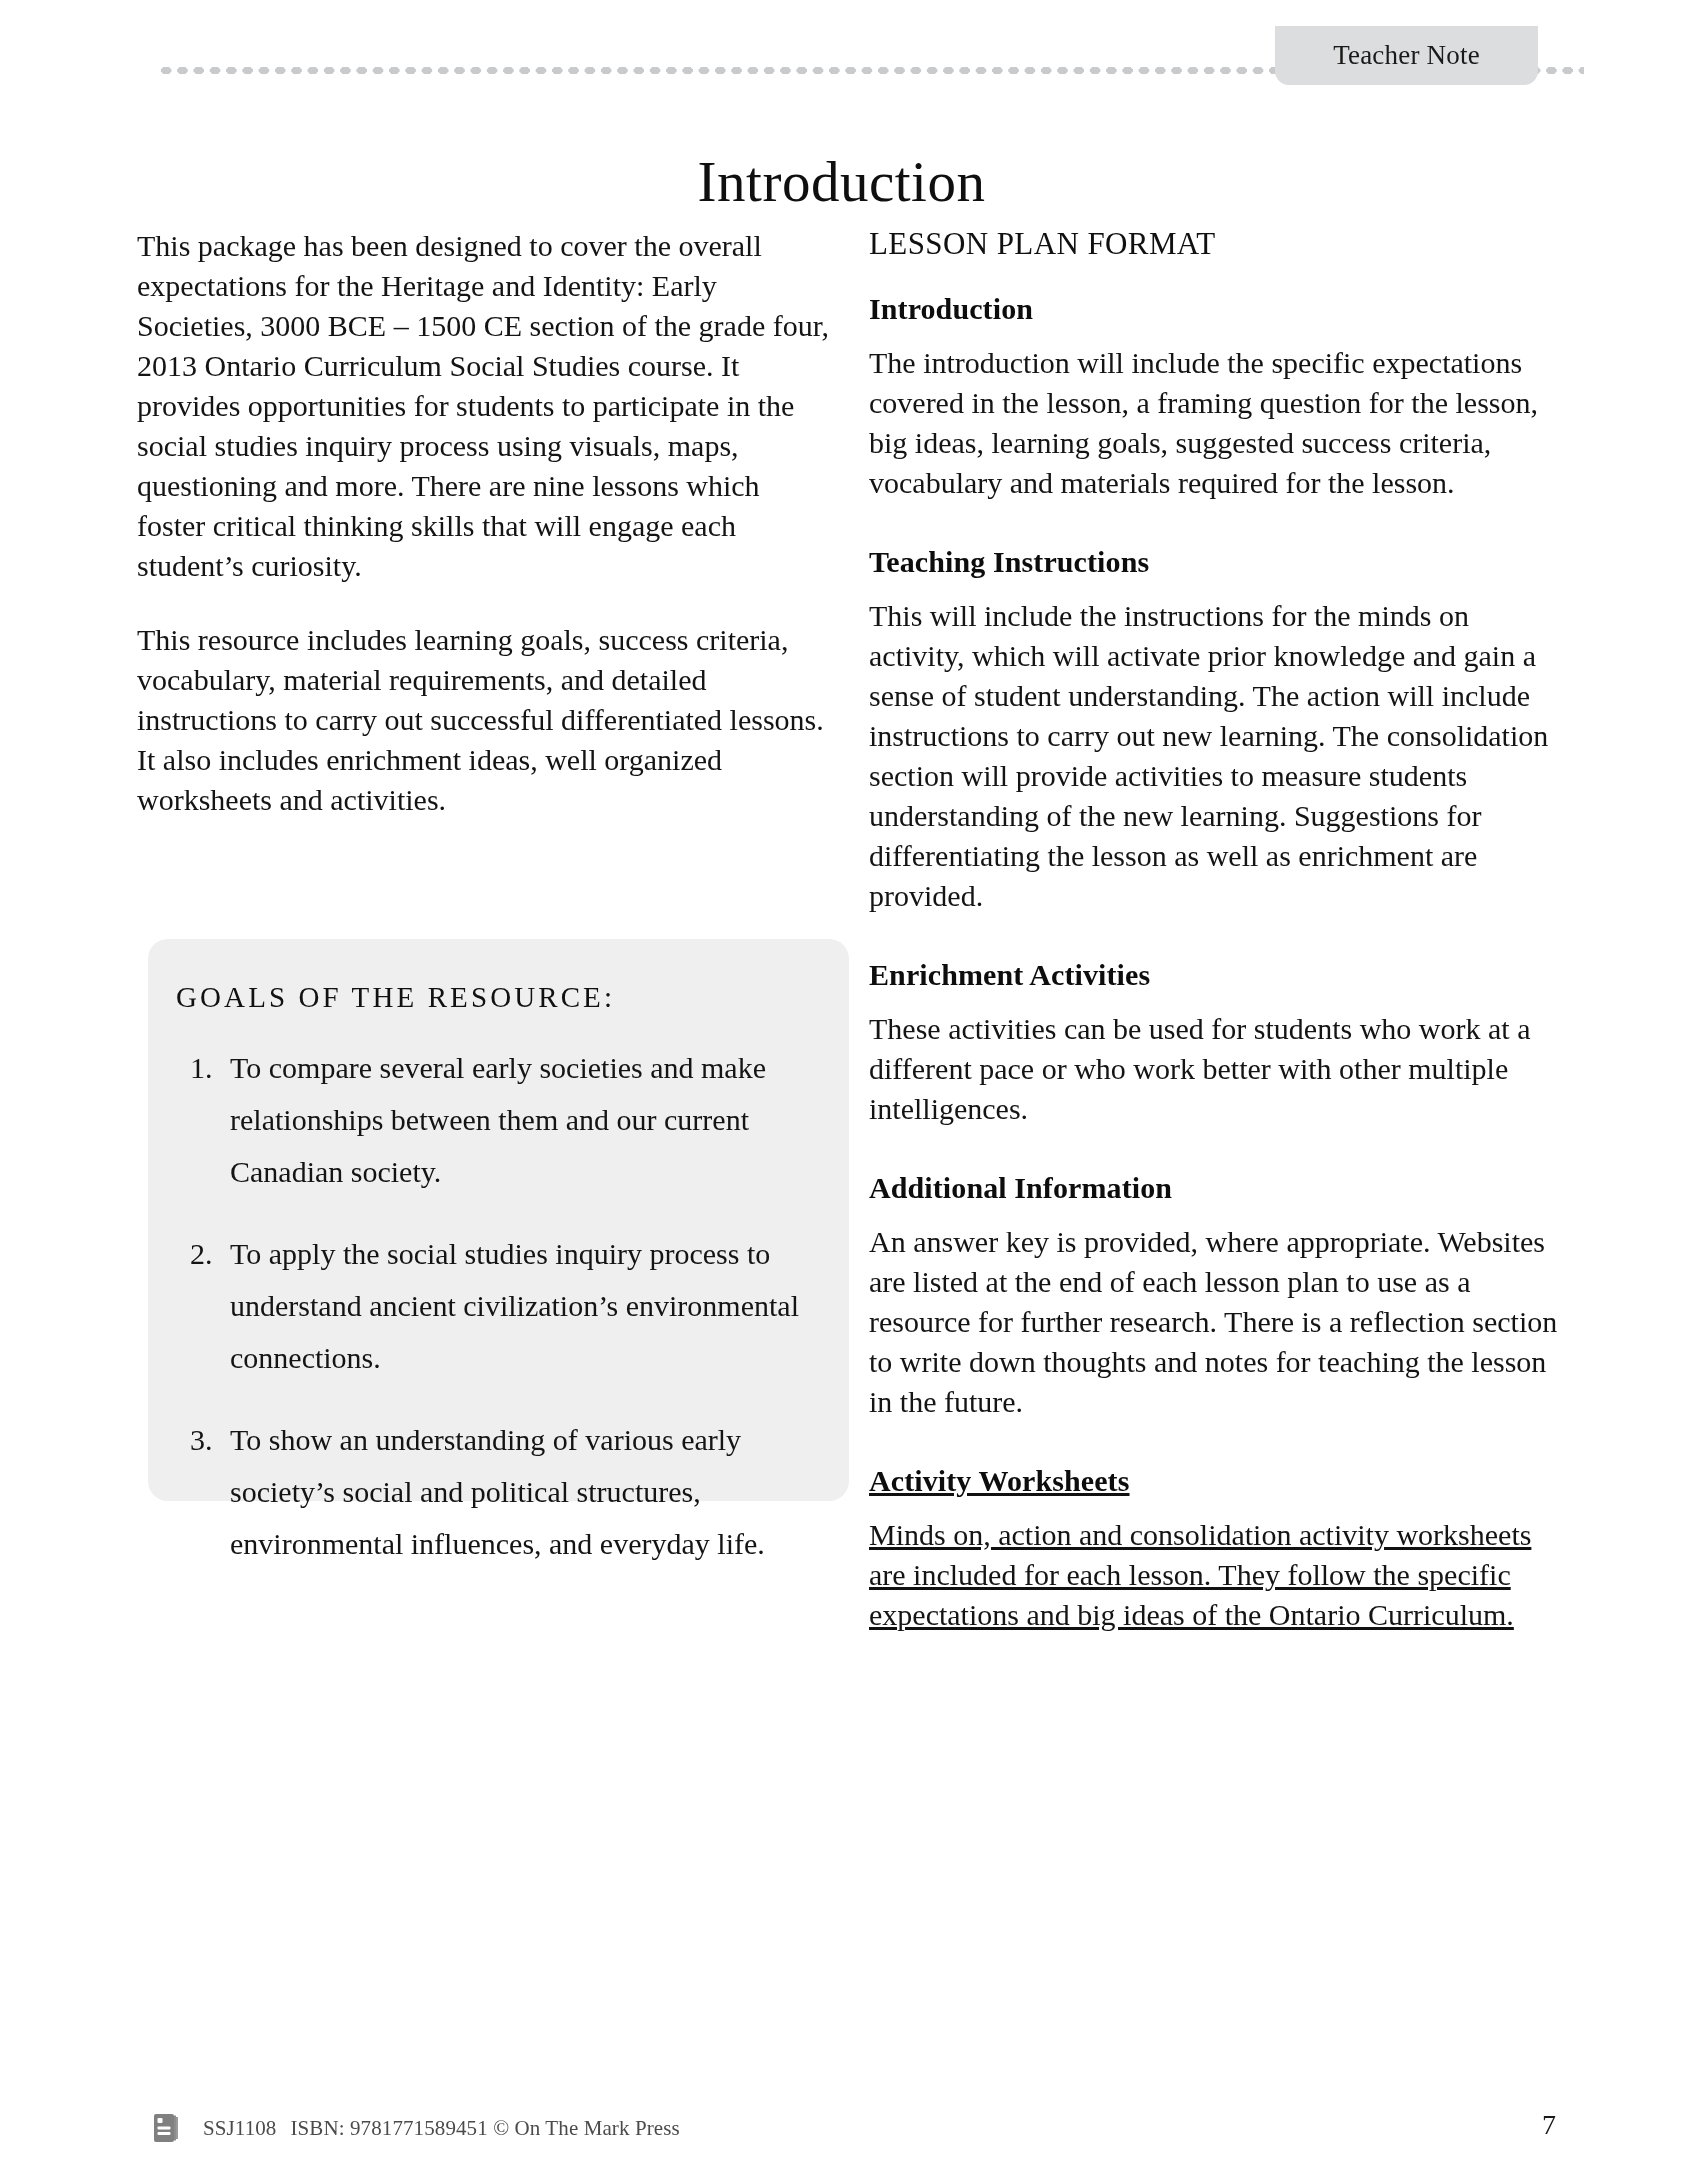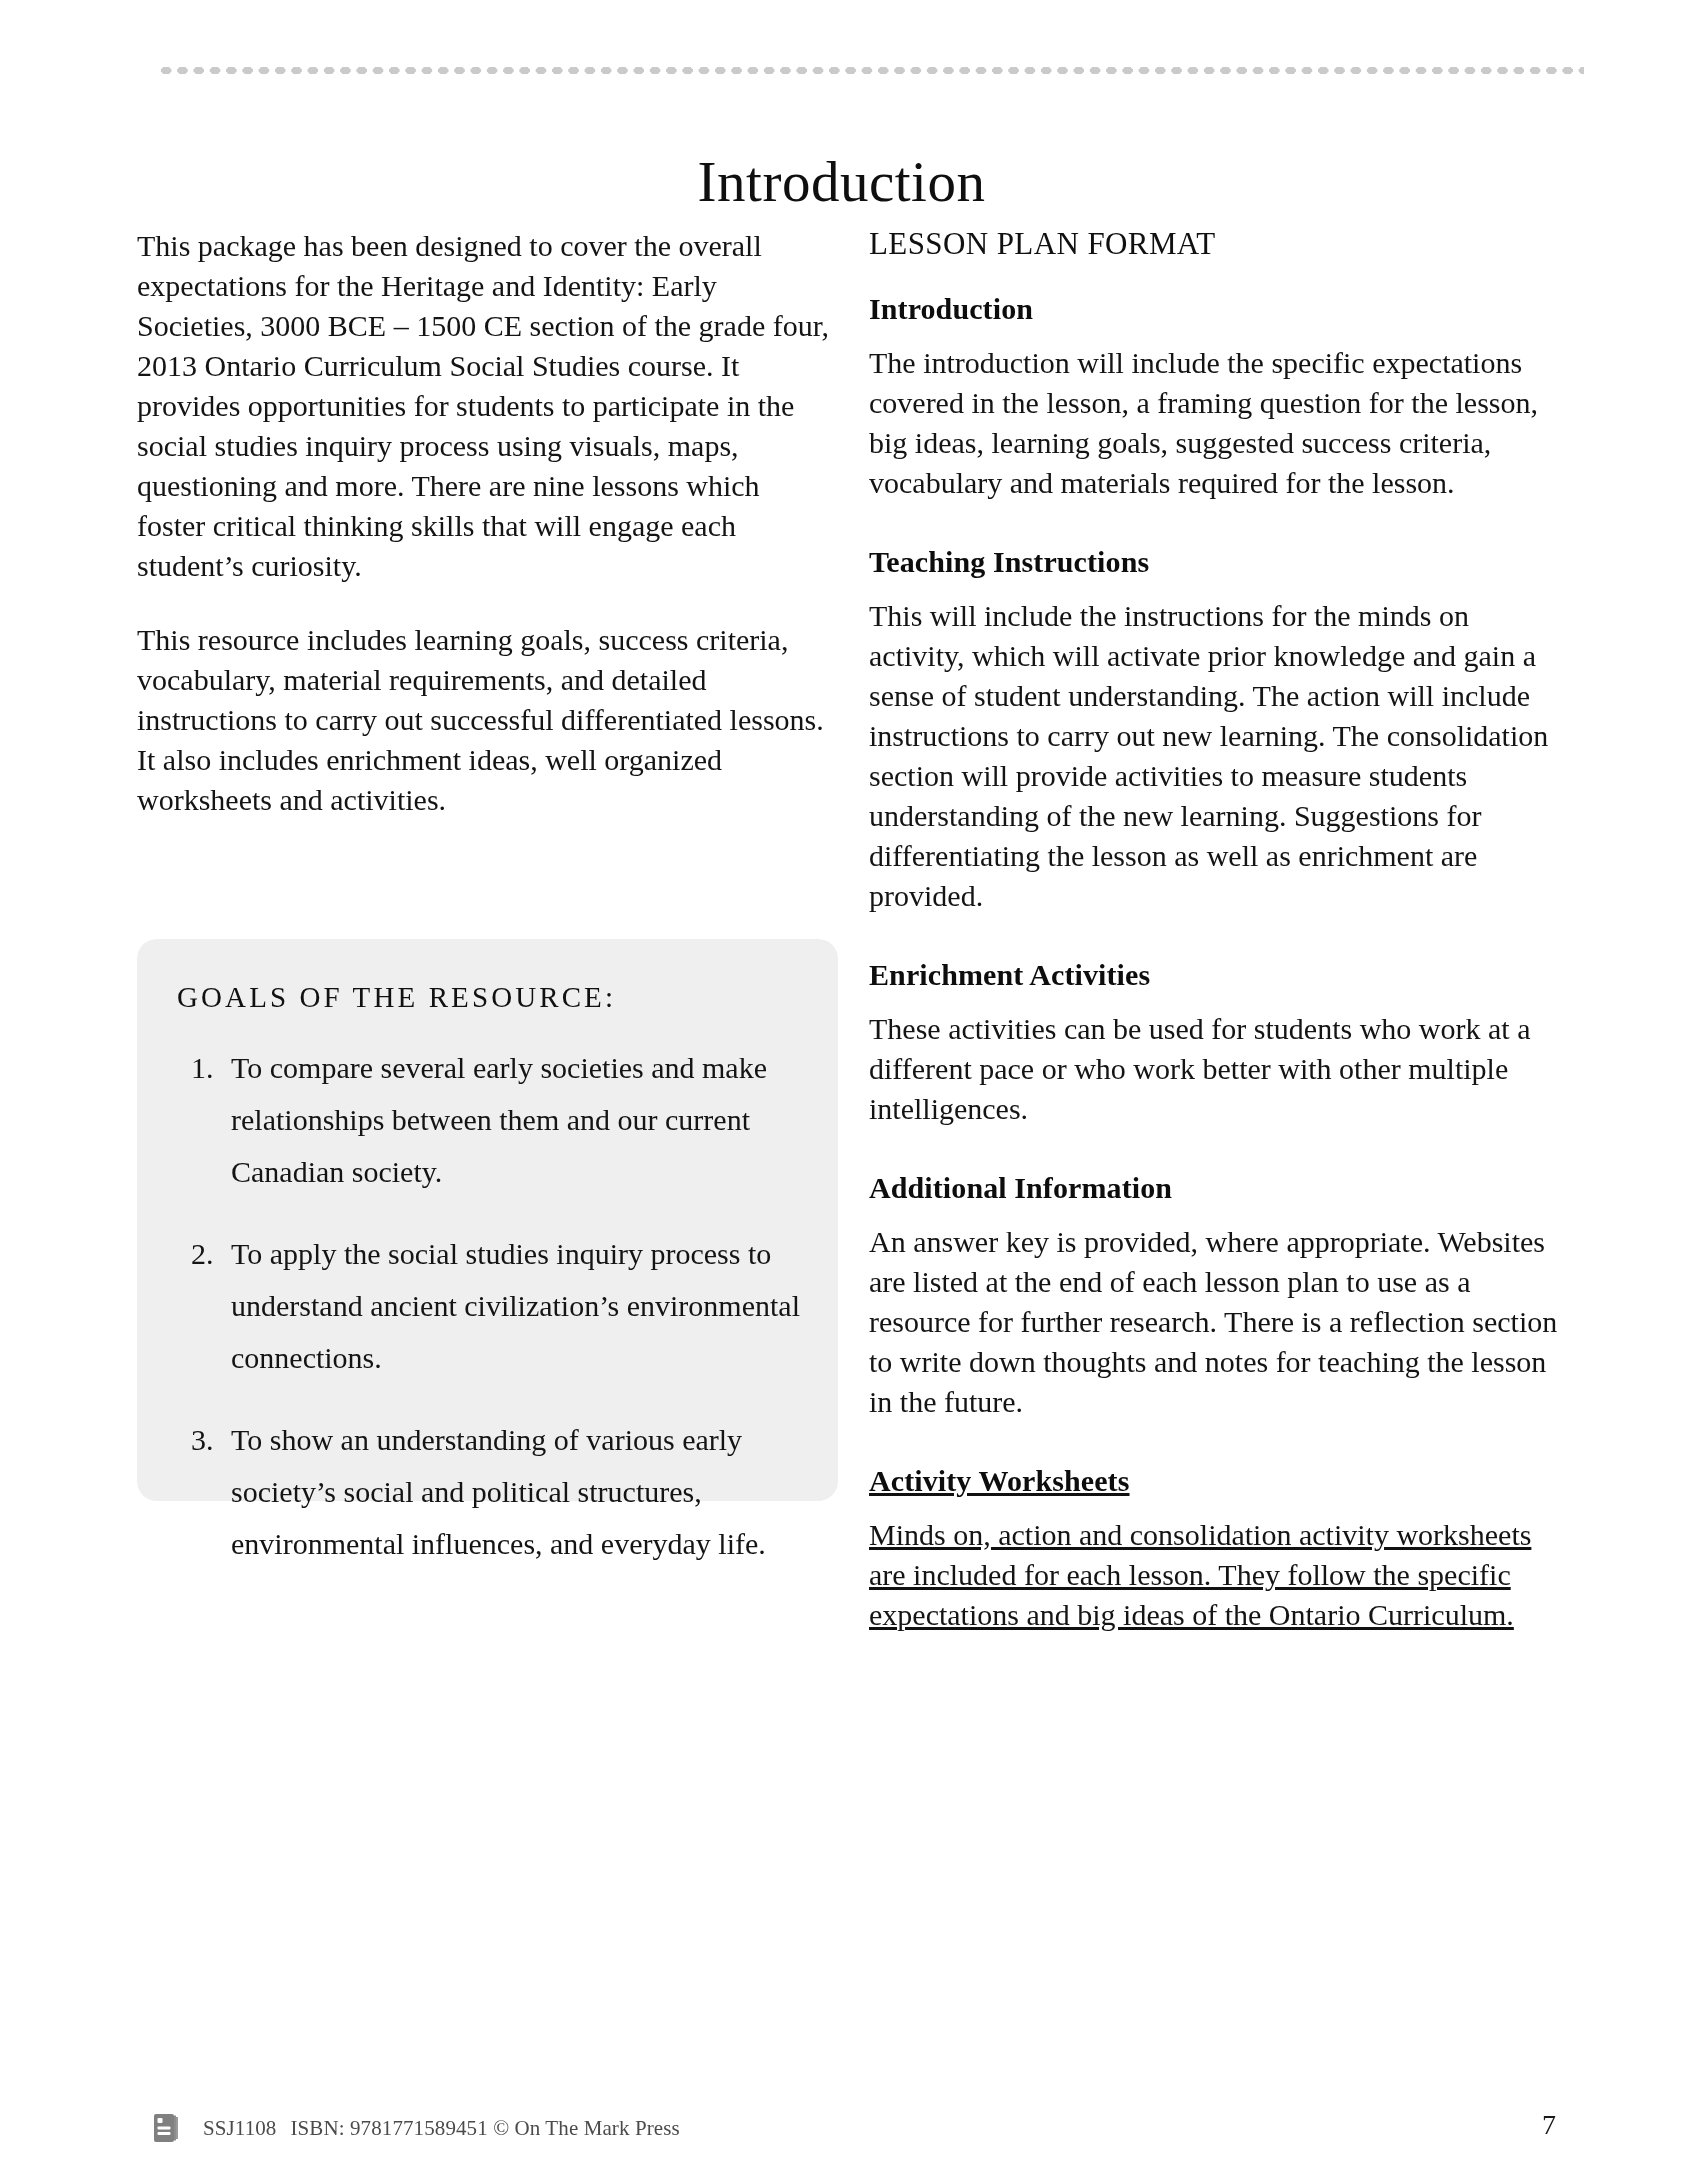--- a/index.html
+++ b/index.html
@@ -86,28 +86,28 @@
     margin: 0 0 34px 0;
     font-size: 30px;
     line-height: 40px;
     color: #141414;
     text-align: left;
   }
 
   
   .goals-box {
     position: absolute;
-    left: 137px;
+    left: 148px;
     top: 939px;
     width: 701px;
     height: 562px;
     background: #efefef;
     border-radius: 20px;
     box-sizing: border-box;
-    padding: 42px 34px 0 38px;
+    padding: 42px 34px 0 26px;
   }
   .goals-heading {
     font-size: 29px;
     letter-spacing: 3.1px;
     color: #111111;
     margin: 0 0 28px 2px;
     font-weight: normal;
   }
   ol.goals-list {
     margin: 0;
@@ -176,20 +176,21 @@
     top: 10px;
     font-size: 28px;
     color: #1a1a1a;
   }
 </style>
 </head>
 <body>
 
 <div class="page-header">
   <div class="header-dots"></div>
+  <div class="teacher-note-tag">Teacher Note</div>
 </div>
 
 <h1 class="page-title">Introduction</h1>
 
 <div class="columns">
 
   <div class="col col-left">
     <p class="body-text">This package has been designed to cover the overall expectations for the Heritage and Identity: Early Societies, 3000 BCE – 1500 CE section of the grade four, 2013 Ontario Curriculum Social Studies course. It provides opportunities for students to participate in the social studies inquiry process using visuals, maps, questioning and more. There are nine lessons which foster critical thinking skills that will engage each student’s curiosity.</p>
     <p class="body-text">This resource includes learning goals, success criteria, vocabulary, material requirements, and detailed instructions to carry out successful differentiated lessons. It also includes enrichment ideas, well organized worksheets and activities.</p>
   </div>

